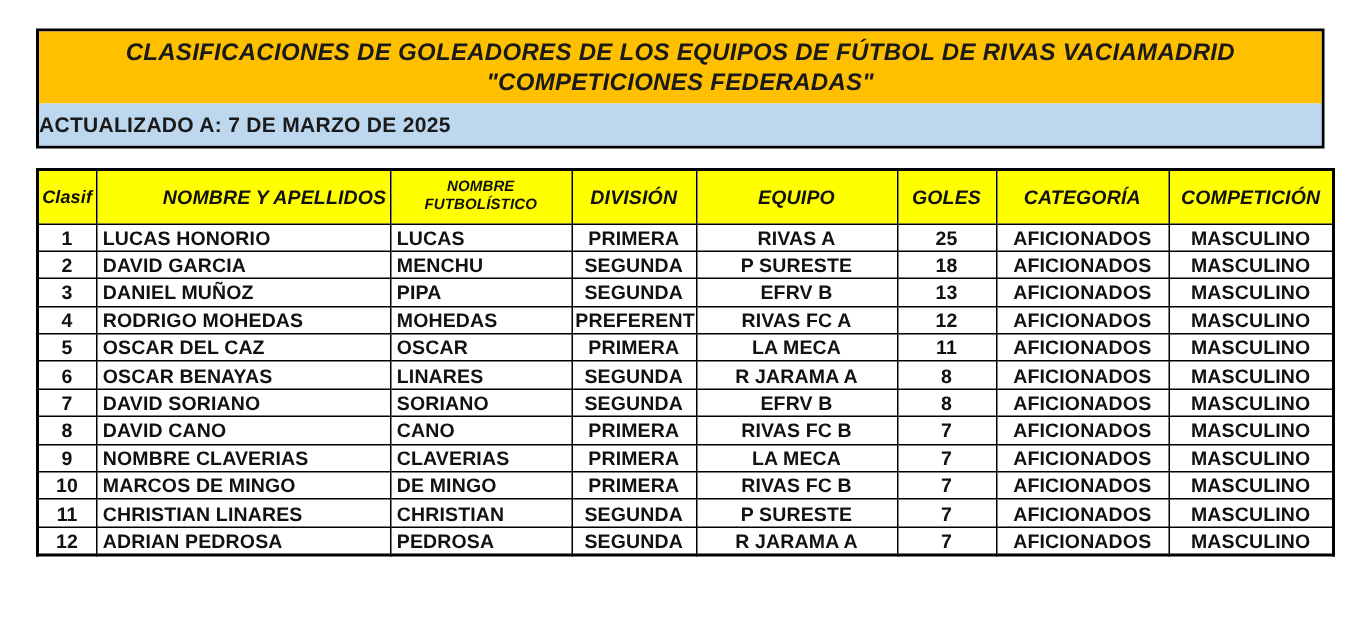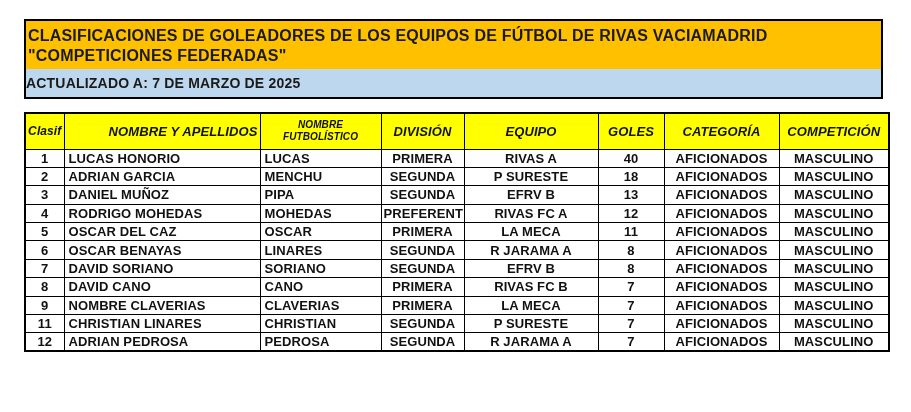--- a/index.html
+++ b/index.html
@@ -19,21 +19,23 @@
     overflow: hidden;
   }
   .banner {
     position: absolute;
     left: 24px; top: 19px;
     width: 859px;
     border: 2px solid var(--line);
   }
   .banner-orange {
     background: var(--orange);
+    text-align: center;
     padding: 4px 2px 3px 2px;
+    font-style: italic;
   }
   .banner-title {
     font-size: 16px;
     letter-spacing: 0.2px;
     line-height: 21px;
     color: #1a1a1a;
   }
   .banner-subtitle {
     font-size: 16px;
     letter-spacing: 0.2px;
@@ -136,27 +138,27 @@
       <th>COMPETICIÓN</th>
     </tr>
   </thead>
   <tbody>
       <tr>
         <td>1</td>
         <td class="left">LUCAS HONORIO</td>
         <td class="left">LUCAS</td>
         <td>PRIMERA</td>
         <td>RIVAS A</td>
-        <td>40</td>
+        <td>25</td>
         <td>AFICIONADOS</td>
         <td>MASCULINO</td>
       </tr>
       <tr>
         <td>2</td>
-        <td class="left">ADRIAN GARCIA</td>
+        <td class="left">DAVID GARCIA</td>
         <td class="left">MENCHU</td>
         <td>SEGUNDA</td>
         <td>P SURESTE</td>
         <td>18</td>
         <td>AFICIONADOS</td>
         <td>MASCULINO</td>
       </tr>
       <tr>
         <td>3</td>
         <td class="left">DANIEL MUÑOZ</td>
@@ -221,20 +223,30 @@
         <td>9</td>
         <td class="left">NOMBRE CLAVERIAS</td>
         <td class="left">CLAVERIAS</td>
         <td>PRIMERA</td>
         <td>LA MECA</td>
         <td>7</td>
         <td>AFICIONADOS</td>
         <td>MASCULINO</td>
       </tr>
       <tr>
+        <td>10</td>
+        <td class="left">MARCOS DE MINGO</td>
+        <td class="left">DE MINGO</td>
+        <td>PRIMERA</td>
+        <td>RIVAS FC B</td>
+        <td>7</td>
+        <td>AFICIONADOS</td>
+        <td>MASCULINO</td>
+      </tr>
+      <tr>
         <td>11</td>
         <td class="left">CHRISTIAN LINARES</td>
         <td class="left">CHRISTIAN</td>
         <td>SEGUNDA</td>
         <td>P SURESTE</td>
         <td>7</td>
         <td>AFICIONADOS</td>
         <td>MASCULINO</td>
       </tr>
       <tr>

